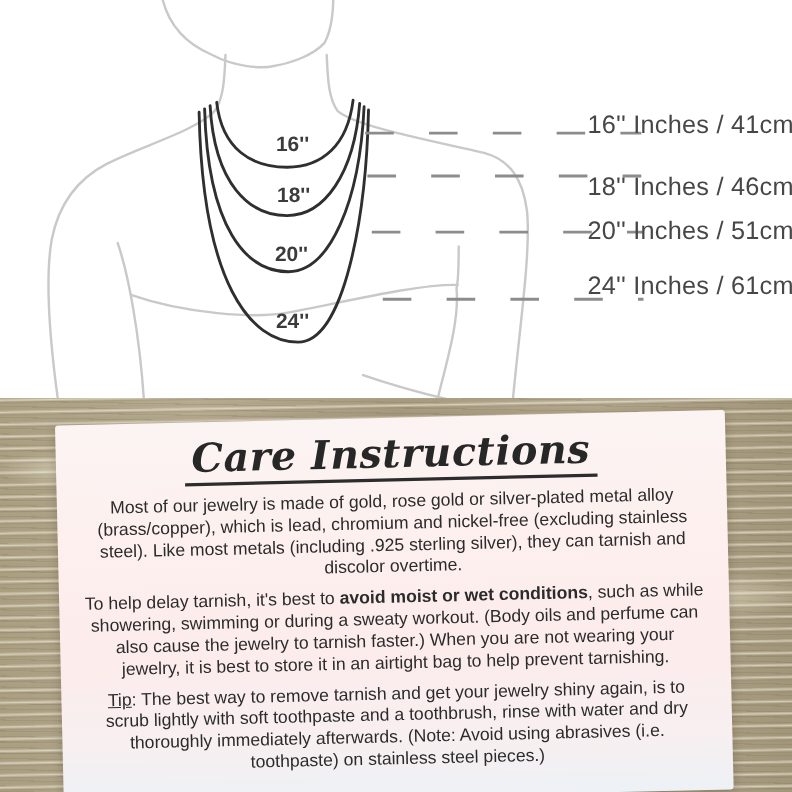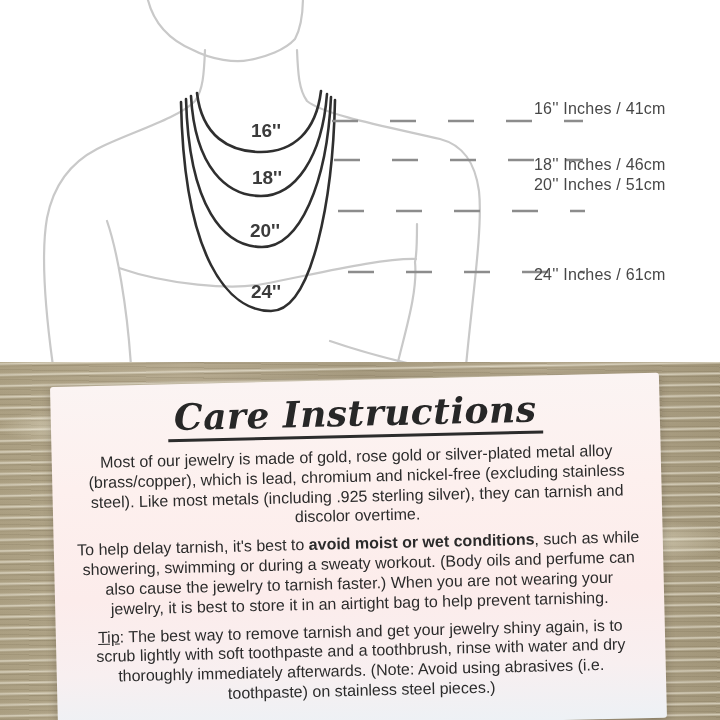--- a/index.html
+++ b/index.html
@@ -4,21 +4,21 @@
 <style>
   html,body{margin:0;padding:0;}
   body{width:720px;height:720px;overflow:hidden;background:#fff;
        font-family:"Liberation Sans", sans-serif;}
   .stage{position:relative;width:720px;height:720px;overflow:hidden;}
 
   
   .chart-section{position:absolute;left:0;top:0;width:720px;height:362px;background:#ffffff;}
   .chart-svg{position:absolute;left:0;top:0;}
   .callout{position:absolute;left:534px;width:180px;height:22px;
-           font-size:16px;color:#474747;letter-spacing:.2px;white-space:nowrap;}
+           font-size:23px;color:#474747;letter-spacing:.2px;white-space:nowrap;}
 
   
   .wood-section{position:absolute;left:0;top:362px;width:720px;height:358px;
     background-color:#b0a488;
     background-image:
       radial-gradient(ellipse 130px 26px at 12% 18%, rgba(244,239,219,.6), transparent 70%),
       radial-gradient(ellipse 160px 30px at 88% 50%, rgba(238,232,210,.55), transparent 70%),
       radial-gradient(ellipse 120px 24px at 30% 85%, rgba(233,227,203,.5), transparent 70%),
       radial-gradient(ellipse 140px 22px at 70% 10%, rgba(240,234,212,.45), transparent 70%),
       repeating-linear-gradient(179deg,
@@ -78,22 +78,22 @@
       <g stroke="#8c8c8c" stroke-width="2.6" stroke-dasharray="26 32">
         <line x1="332" y1="121" x2="583" y2="121"></line>
         <line x1="334" y1="160" x2="583" y2="160"></line>
         <line x1="338" y1="211" x2="585" y2="211"></line>
         <line x1="348" y1="272" x2="585" y2="272"></line>
       </g>
     </svg>
 
     <div class="callout" style="top:100px">16'' Inches / 41cm</div>
     <div class="callout" style="top:156px">18'' Inches / 46cm</div>
-    <div class="callout" style="top:176px">20'' Inches / 51cm</div>
-    <div class="callout" style="top:266px">24'' Inches / 61cm</div>
+    <div class="callout" style="top:196px">20'' Inches / 51cm</div>
+    <div class="callout" style="top:246px">24'' Inches / 61cm</div>
   </div>
 
   <div class="wood-section"></div>
 
   <div class="care-card">
     <h1 class="card-title"><span class="title-underline">Care Instructions</span></h1>
     <div>
         <p class="card-para"><span>Most of our jewelry is made of gold, rose gold or silver-plated metal alloy (brass/copper), which is lead, chromium and nickel-free (excluding stainless steel). Like most metals (including .925 sterling silver), they can tarnish and discolor overtime.</span></p>
         <p class="card-para"><span>To help delay tarnish, it's best to </span><span class="seg-bold">avoid moist or wet conditions</span><span>, such as while showering, swimming or during a sweaty workout. (Body oils and perfume can also cause the jewelry to tarnish faster.) When you are not wearing your jewelry, it is best to store it in an airtight bag to help prevent tarnishing.</span></p>
         <p class="card-para"><span class="seg-underline">Tip</span><span>: The best way to remove tarnish and get your jewelry shiny again, is to scrub lightly with soft toothpaste and a toothbrush, rinse with water and dry thoroughly immediately afterwards. (Note: Avoid using abrasives (i.e. toothpaste) on stainless steel pieces.)</span></p>

